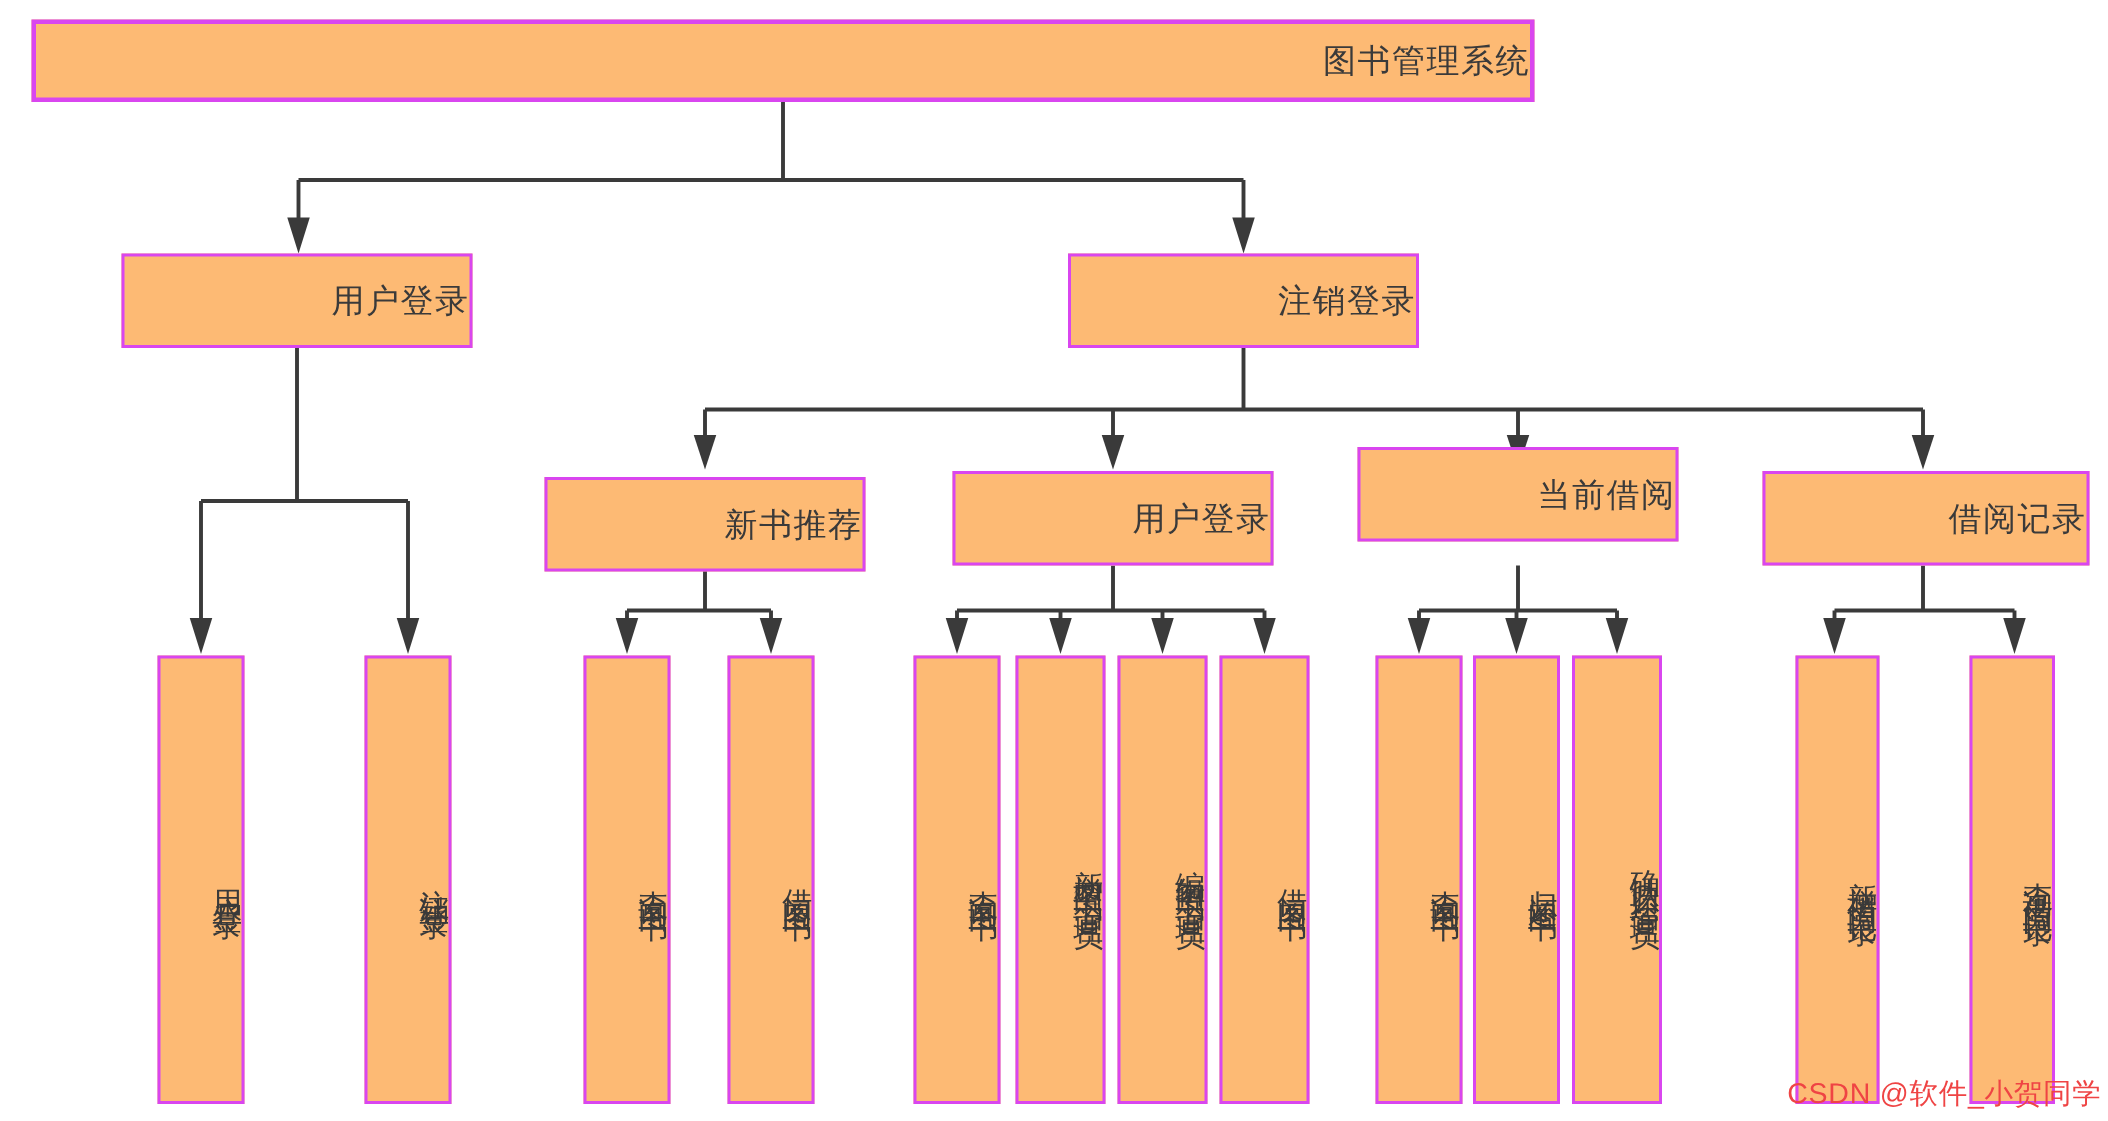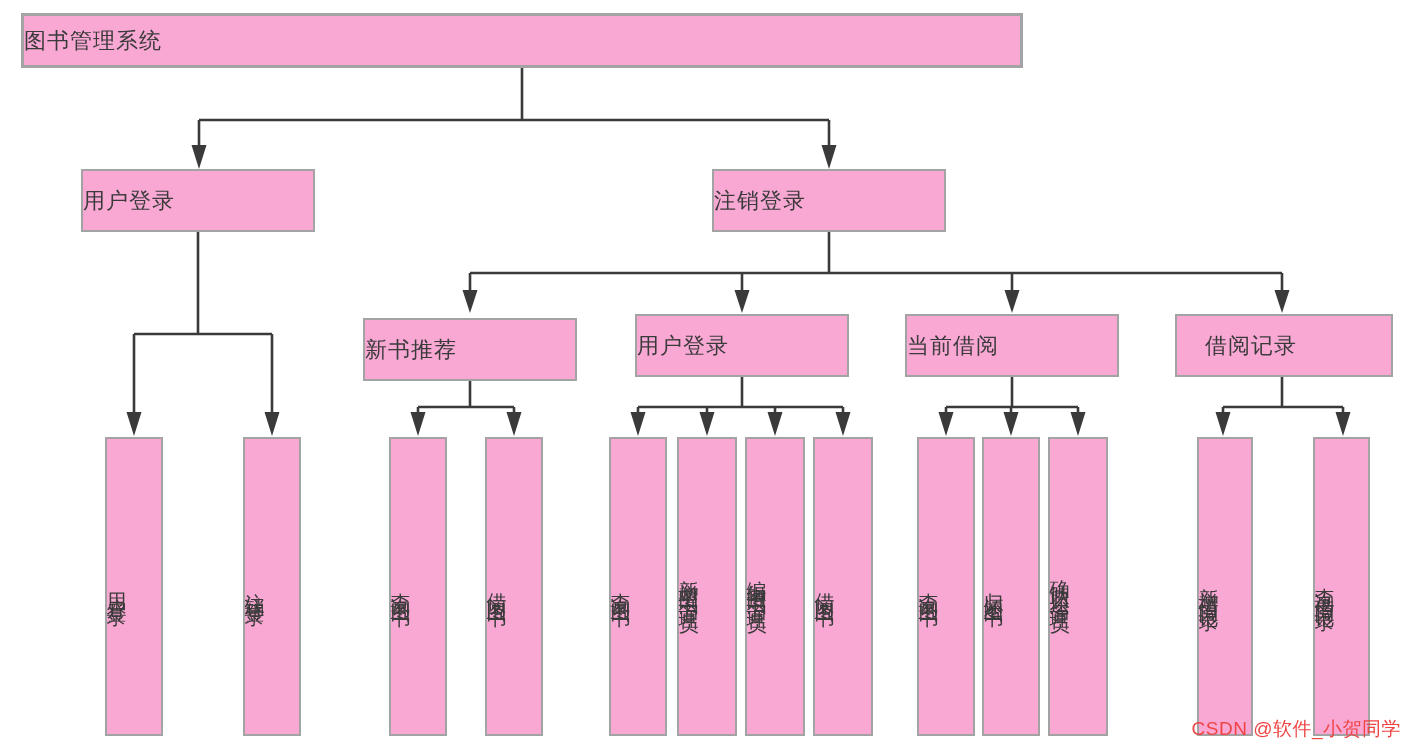--- a/index.html
+++ b/index.html
@@ -18,25 +18,25 @@
   }
   .connectors path, .connectors line {
     stroke: #3a3a3a;
     stroke-width: 2.6;
     fill: none;
   }
   .connectors polygon { fill: #3a3a3a; stroke: none; }
   .node {
     position: absolute;
     box-sizing: border-box;
-    border: 2px solid #a3a3a3;
-    background: #f9a8d4;
+    border: 2px solid #d946ef;
+    background: #fdba74;
     display: flex;
     align-items: center;
-    justify-content: flex-start;
+    justify-content: flex-end;
     color: #3a3a3a;
   }
   .node.root { border-width: 3px; }
   .hnode { font-size: 22px; letter-spacing: 1px; }
   .vnode span {
     writing-mode: vertical-rl;
     text-orientation: mixed;
     font-size: 20px;
     letter-spacing: 5px;
     line-height: 1;
@@ -129,21 +129,21 @@
   <div class="node hnode" style="left:712px; top:169px; width:234px; height:63px;">
     <span>注销登录</span>
   </div>
 
   <div class="node hnode" style="left:363px; top:318px; width:214px; height:63px;">
     <span>新书推荐</span>
   </div>
   <div class="node hnode" style="left:635px; top:314px; width:214px; height:63px;">
     <span>用户登录</span>
   </div>
-  <div class="node hnode" style="left:905px; top:314px; width:214px; height:63px;">
+  <div class="node hnode" style="left:905px; top:298px; width:214px; height:63px;">
     <span>当前借阅</span>
   </div>
   <div class="node hnode" style="left:1175px; top:314px; width:218px; height:63px;padding-left:28px;">
     <span>借阅记录</span>
   </div>
 
   <div class="node vnode" style="left:105px; top:437px; width:58px; height:299px;">
     <span>用户登录</span>
   </div>
   <div class="node vnode" style="left:243px; top:437px; width:58px; height:299px;">

